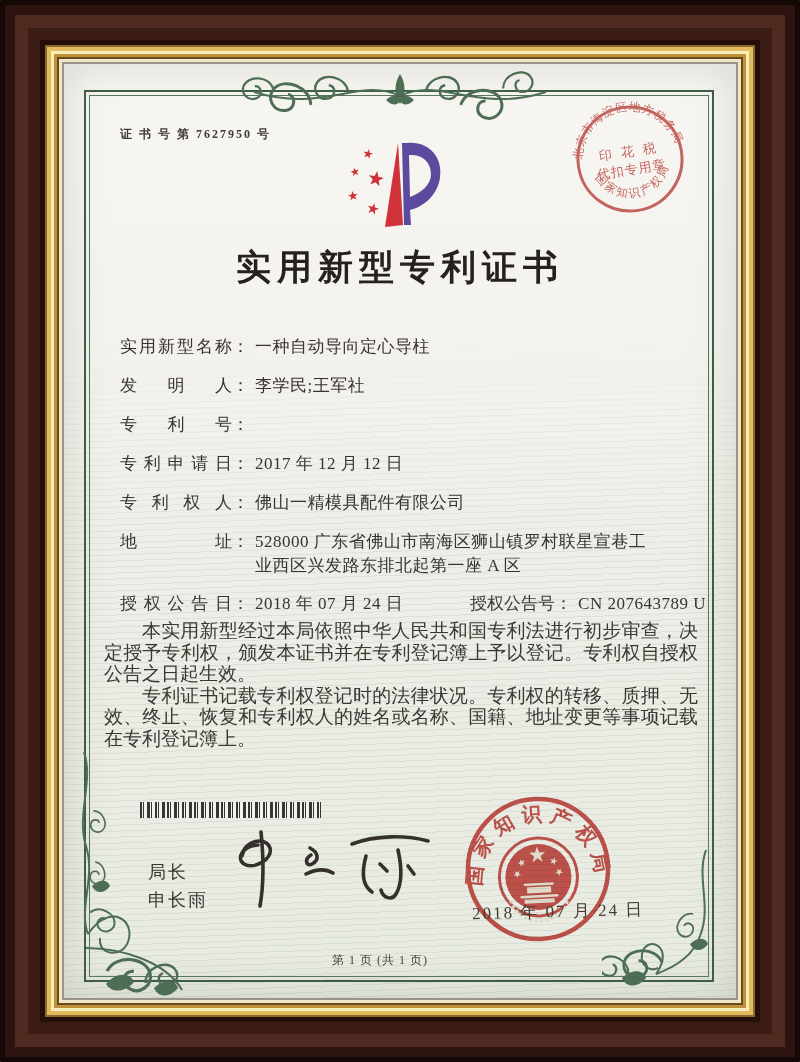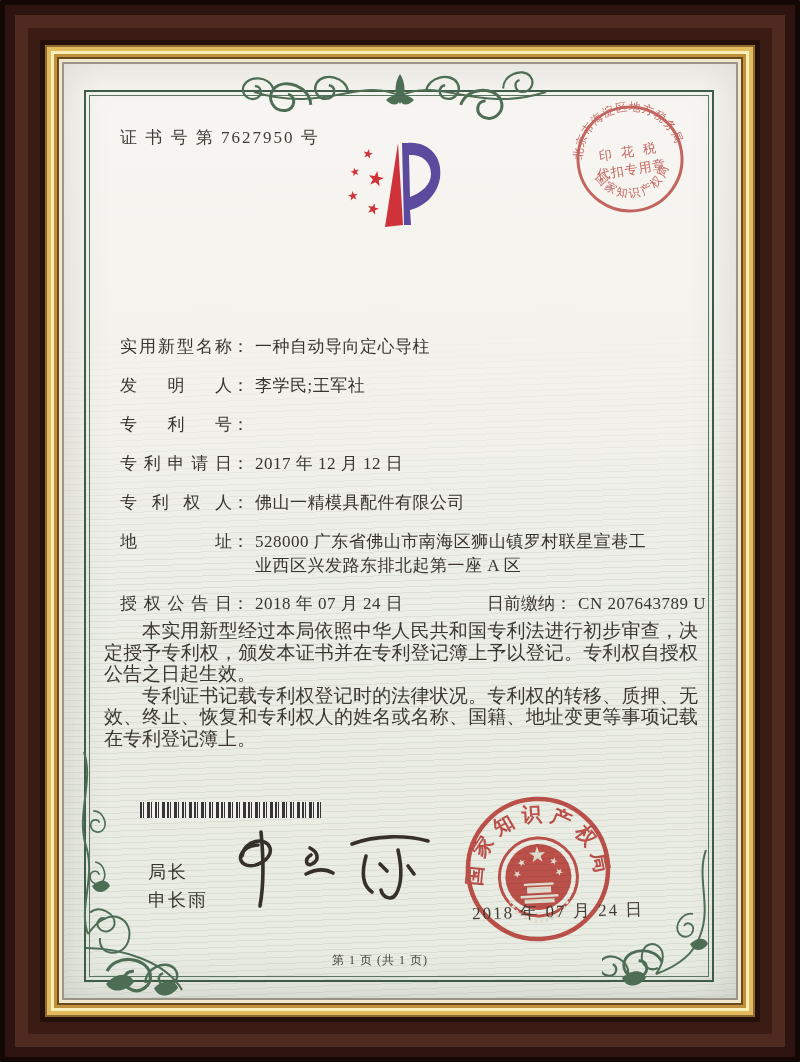--- a/index.html
+++ b/index.html
@@ -29,21 +29,21 @@
     -webkit-mask-image:linear-gradient(180deg,transparent 0 26%,#000 55%);
     mask-image:linear-gradient(180deg,transparent 0 26%,#000 55%);}
   .green-border{position:absolute;top:26px;left:20px;right:22px;bottom:16px;
     border:2px solid #3f5c46;}
   .green-border::before{content:"";position:absolute;inset:3px;border:1px solid #597561;}
   .orn{position:absolute;color:#4d6e54;}
   .orn-top{left:176px;top:6px;}
   .orn-bl{left:6px;top:688px;}
   .orn-br{left:538px;top:786px;}
   
-  .cert-no{position:absolute;left:56px;top:62px;font-size:17px;letter-spacing:2px;color:#3f3b37;}
+  .cert-no{position:absolute;left:56px;top:62px;font-size:12px;letter-spacing:2px;color:#3f3b37;font-weight:bold;}
   .tax-stamp{position:absolute;left:501px;top:30px;opacity:.88;mix-blend-mode:multiply;}
   .logo{position:absolute;left:279px;top:77px;}
   .title{position:absolute;left:0;right:0;top:180px;margin:0;text-align:center;
     font-size:35px;font-weight:700;letter-spacing:6px;color:#24211e;}
   
   .fields{position:absolute;left:56px;top:270px;width:588px;color:#38342f;}
   .field-row{display:flex;align-items:flex-start;font-size:17px;line-height:26px;margin-bottom:13px;}
   .f-label{display:inline-block;width:112px;text-align:justify;text-align-last:justify;}
   .f-colon{flex:none;}
   .f-value{margin-left:6px;max-width:398px;letter-spacing:.5px;line-height:24px;padding-top:1px;font-family:Liberation Serif, serif;}
@@ -155,20 +155,21 @@
         <use href="#star5" transform="translate(12,31) scale(.45) rotate(-14)"></use>
         <use href="#star5" transform="translate(33,38) scale(.8) rotate(10)"></use>
         <use href="#star5" transform="translate(10,55) scale(.5) rotate(-8)"></use>
         <use href="#star5" transform="translate(30,68) scale(.6) rotate(16)"></use>
       </g>
       <path fill="#5b4a9d" d="M59,2 L64,2 C86,0 100,16 97,37 C94,55 80,66 67,69 L68,84 L61,84 Z
            M66,14 L67,56 C78,52 88,44 88,33 C88,20 78,13 66,14 Z"></path>
       <path fill="#cf3339" d="M55,2 L60,84 L42,86 Z"></path>
     </svg>
 
+    <h1 class="title">实用新型专利证书</h1>
 
     <div class="fields">
   <div class="field-row">
     <span class="f-label">实用新型名称</span>
           <span class="f-colon">：</span>
     <span class="f-value">一种自动导向定心导柱</span>
 
   </div>
 
   <div class="field-row">
@@ -203,21 +204,21 @@
           <span class="f-colon">：</span>
     <span class="f-value">528000 广东省佛山市南海区狮山镇罗村联星宣巷工业西区兴发路东排北起第一座 A 区</span>
 
   </div>
 
   <div class="field-row">
     <span class="f-label">授权公告日</span>
           <span class="f-colon">：</span>
     <span class="f-value">2018 年 07 月 24 日</span>
     <span class="f-group2">
-      <span class="f-label2">日前缴纳</span>
+      <span class="f-label2">授权公告号</span>
             <span class="f-colon">：</span>
       <span class="f-value2">CN 207643789 U</span>
     </span>
   </div>
 </div>
 
     <div class="paras">
   <p class="para">本实用新型经过本局依照中华人民共和国专利法进行初步审查，决定授予专利权，颁发本证书并在专利登记簿上予以登记。专利权自授权公告之日起生效。</p>
 
 

